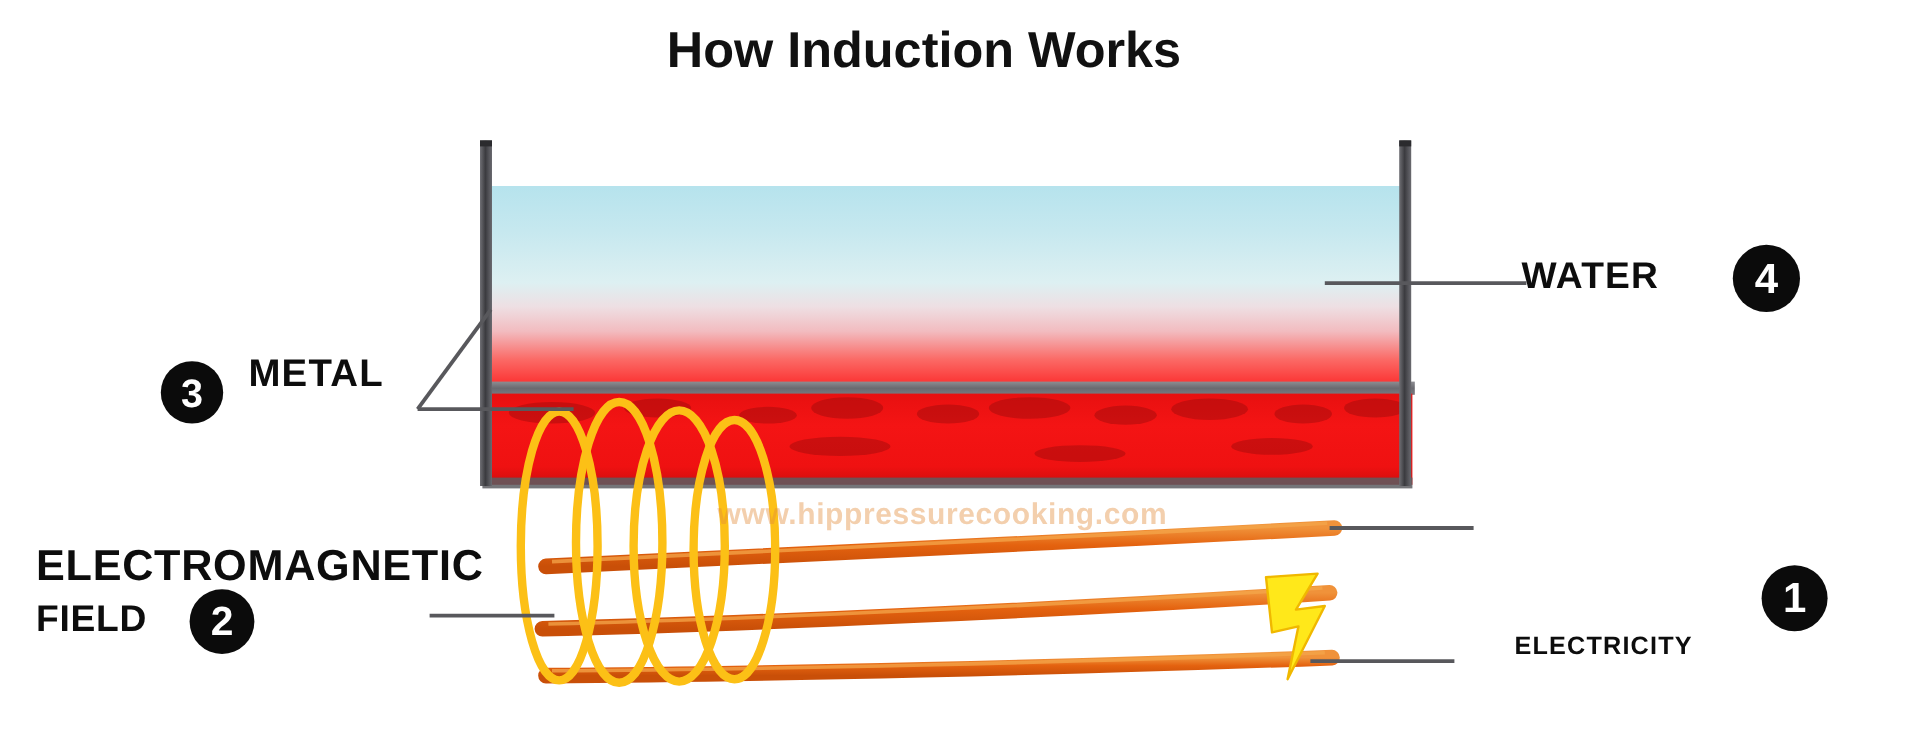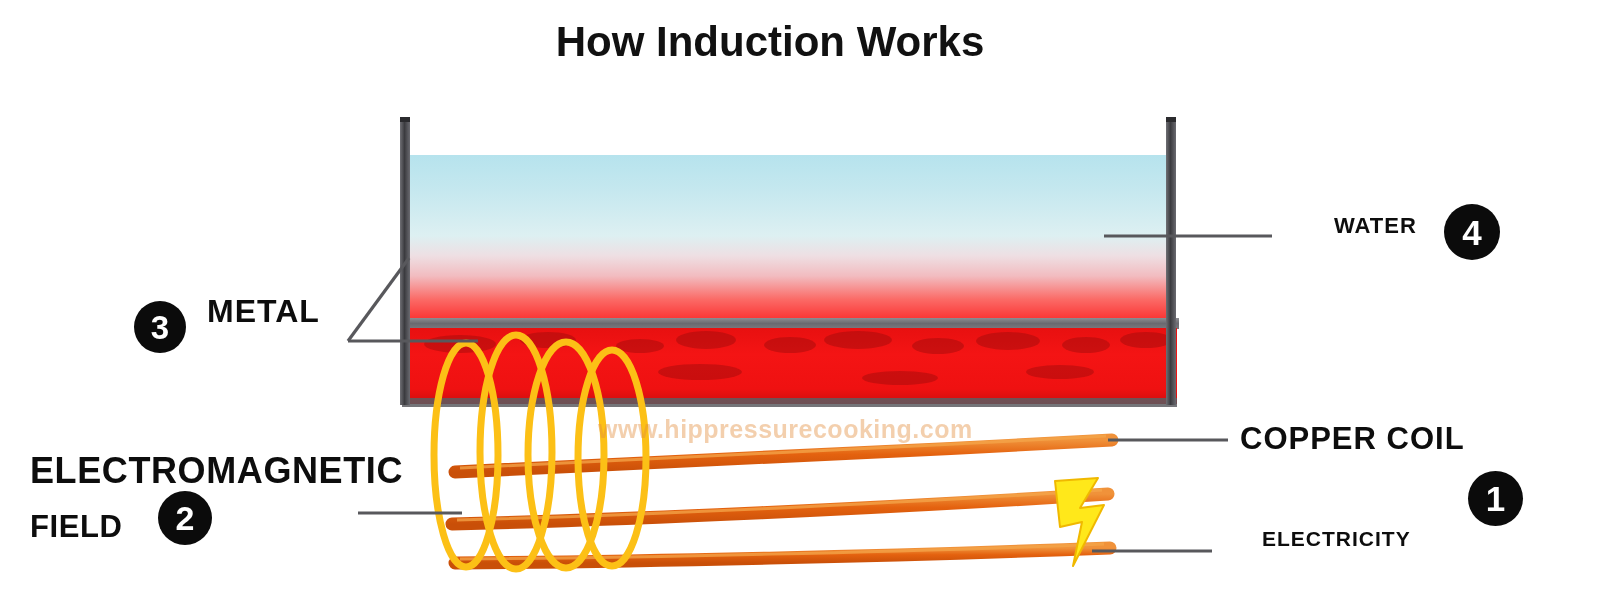--- a/index.html
+++ b/index.html
@@ -19,24 +19,24 @@
     color:#0d0d0d;
     letter-spacing:0.5px;
     white-space:nowrap;
     line-height:1.05;
   }
   #title{
     left:0;top:20px;width:1540px;text-align:center;
     font-size:42px;font-weight:bold;letter-spacing:0px;
     color:#111;
   }
-  #lbl-water{left:1334px;top:214px;font-size:22px;letter-spacing:1px;text-align:center;}
+  #lbl-water{left:1268px;top:214px;font-size:31px;letter-spacing:1px;text-align:center;}
   #lbl-metal{left:207px;top:295px;font-size:32px;letter-spacing:1px;}
   #lbl-emf1{left:30px;top:452px;font-size:36px;letter-spacing:0.6px;}
-  #lbl-emf2{left:30px;top:500px;font-size:31px;letter-spacing:0.6px;margin-top:11px;}
+  #lbl-emf2{left:30px;top:500px;font-size:31px;letter-spacing:0.6px;}
   #lbl-copper{left:1240px;top:423px;font-size:31px;letter-spacing:1px;}
   #lbl-electricity{left:1262px;top:528px;font-size:21px;letter-spacing:1px;}
 
   
   .badge{
     position:absolute;border-radius:50%;
     background:#0b0b0b;
     color:#ffffff;
     font-family:"Liberation Sans", sans-serif;
     font-weight:bold;
@@ -171,21 +171,20 @@
 
   <div class="lbl" id="title">How Induction Works</div>
 
   <div class="lbl" id="lbl-water">WATER</div>
 
   <div class="lbl" id="lbl-metal">METAL</div>
 
   <div class="lbl" id="lbl-emf1">ELECTROMAGNETIC</div>
   <div class="lbl" id="lbl-emf2">FIELD</div>
 
-  <div class="lbl" id="lbl-copper">COPPER COIL</div>
 
   <div class="lbl" id="lbl-electricity">ELECTRICITY</div>
 
   <div class="badge" id="badge-1">1</div>
   <div class="badge" id="badge-2">2</div>
   <div class="badge" id="badge-3">3</div>
   <div class="badge" id="badge-4">4</div>
 
   <div id="watermark">www.hippressurecooking.com</div>
 

